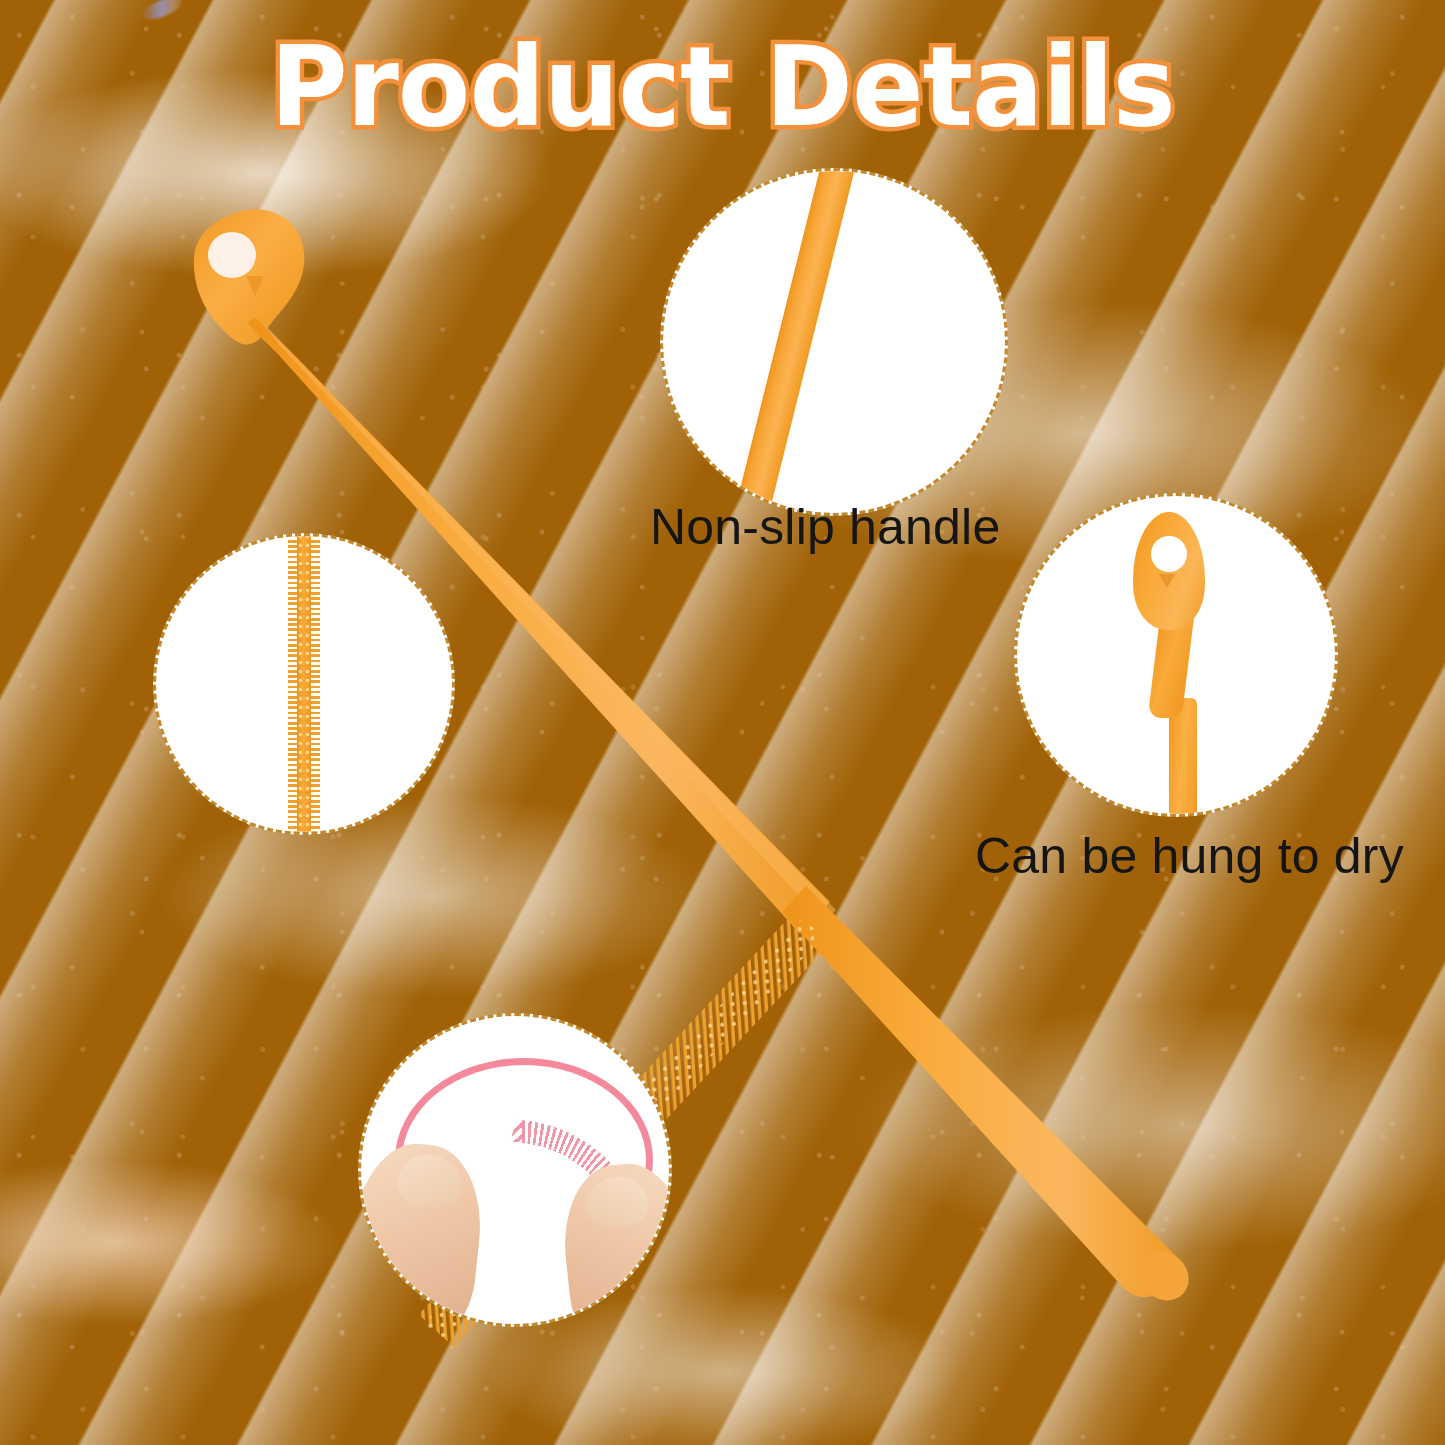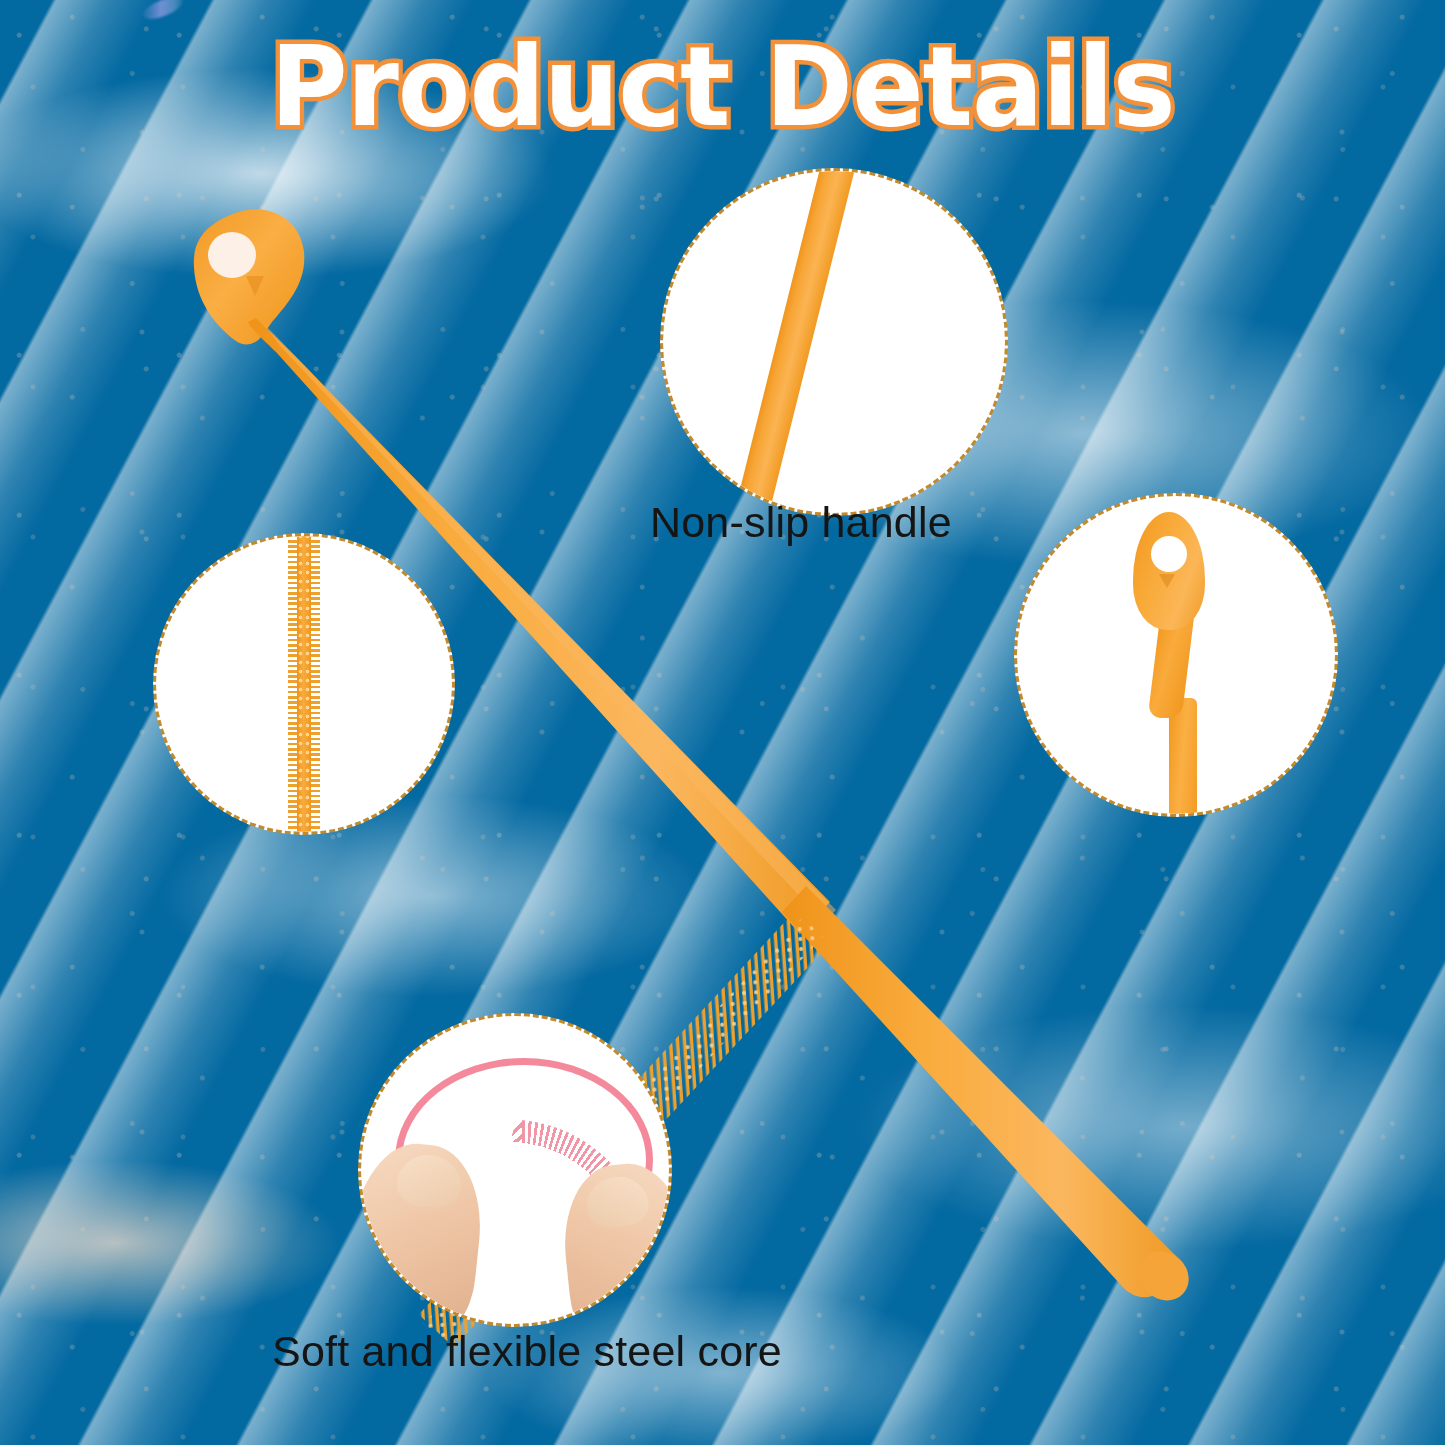--- a/index.html
+++ b/index.html
@@ -2,21 +2,21 @@
 <html><head>
 <meta charset="utf-8">
 <style>
   html,body{margin:0;padding:0;}
   body{
     width:1445px;height:1445px;
     background:#fdf0e7;
     font-family:"Liberation Sans",sans-serif;
     overflow:hidden;
   }
-  #stage{position:relative;width:1445px;height:1445px;overflow:hidden;background:#0369a1;}
+  #stage{position:relative;width:1445px;height:1445px;overflow:hidden;background:#a16207;}
 
   
   .bg-tex{position:absolute;inset:0;pointer-events:none;}
   .bg-tex.t1{
     background:
       repeating-linear-gradient(118deg,
         rgba(255,255,255,0) 0px,
         rgba(255,255,255,0) 46px,
         rgba(255,255,255,.55) 50px,
         rgba(255,255,255,.2) 96px,
@@ -156,21 +156,21 @@
   #c-core .hand-l:after{content:"";position:absolute;left:40px;top:10px;width:64px;height:52px;
     background:linear-gradient(150deg,#f8e0c9,#eccaa9);border-radius:48% 50% 40% 42% / 60% 56% 40% 40%;}
   #c-core .hand-r{left:205px;top:148px;width:126px;height:184px;transform:rotate(-6deg) scaleX(-1);}
   #c-core .hand-r:after{content:"";position:absolute;left:38px;top:12px;width:62px;height:50px;
     background:linear-gradient(150deg,#f8e0c9,#eccaa9);border-radius:48% 50% 40% 42% / 60% 56% 40% 40%;}
 
   
   .caption{
     position:absolute;
     font-family:"Liberation Sans",sans-serif;
-    font-size:43px;
+    font-size:50px;
     color:#151515;
     white-space:nowrap;
     letter-spacing:.2px;
   }
   #cap-handle{left:650px;top:498px;}
   #cap-bristle{left:46px;top:874px;}
   #cap-hang{left:975px;top:827px;}
   #cap-core{left:272px;top:1327px;}
 
   
@@ -269,24 +269,24 @@
   <div class="callout" id="c-hang">
     <div class="clip">
       <div class="loop-wrap">
         <div class="stem"></div>
         <div class="neck"></div>
         <div class="drop"></div>
         <div class="vmark"></div>
       </div>
     </div>
   </div>
+  <div class="caption" id="cap-hang">Can be hung to dry</div>
 
   <div class="callout" id="c-core">
     <div class="clip">
       <div class="arc"></div>
       <div class="arcbristle"></div>
       <div class="hand hand-l"></div>
       <div class="hand hand-r"></div>
     </div>
   </div>
-  <div class="caption" id="cap-core">Soft and flexible steel core</div>
 
 </div>
 
 </body></html>

